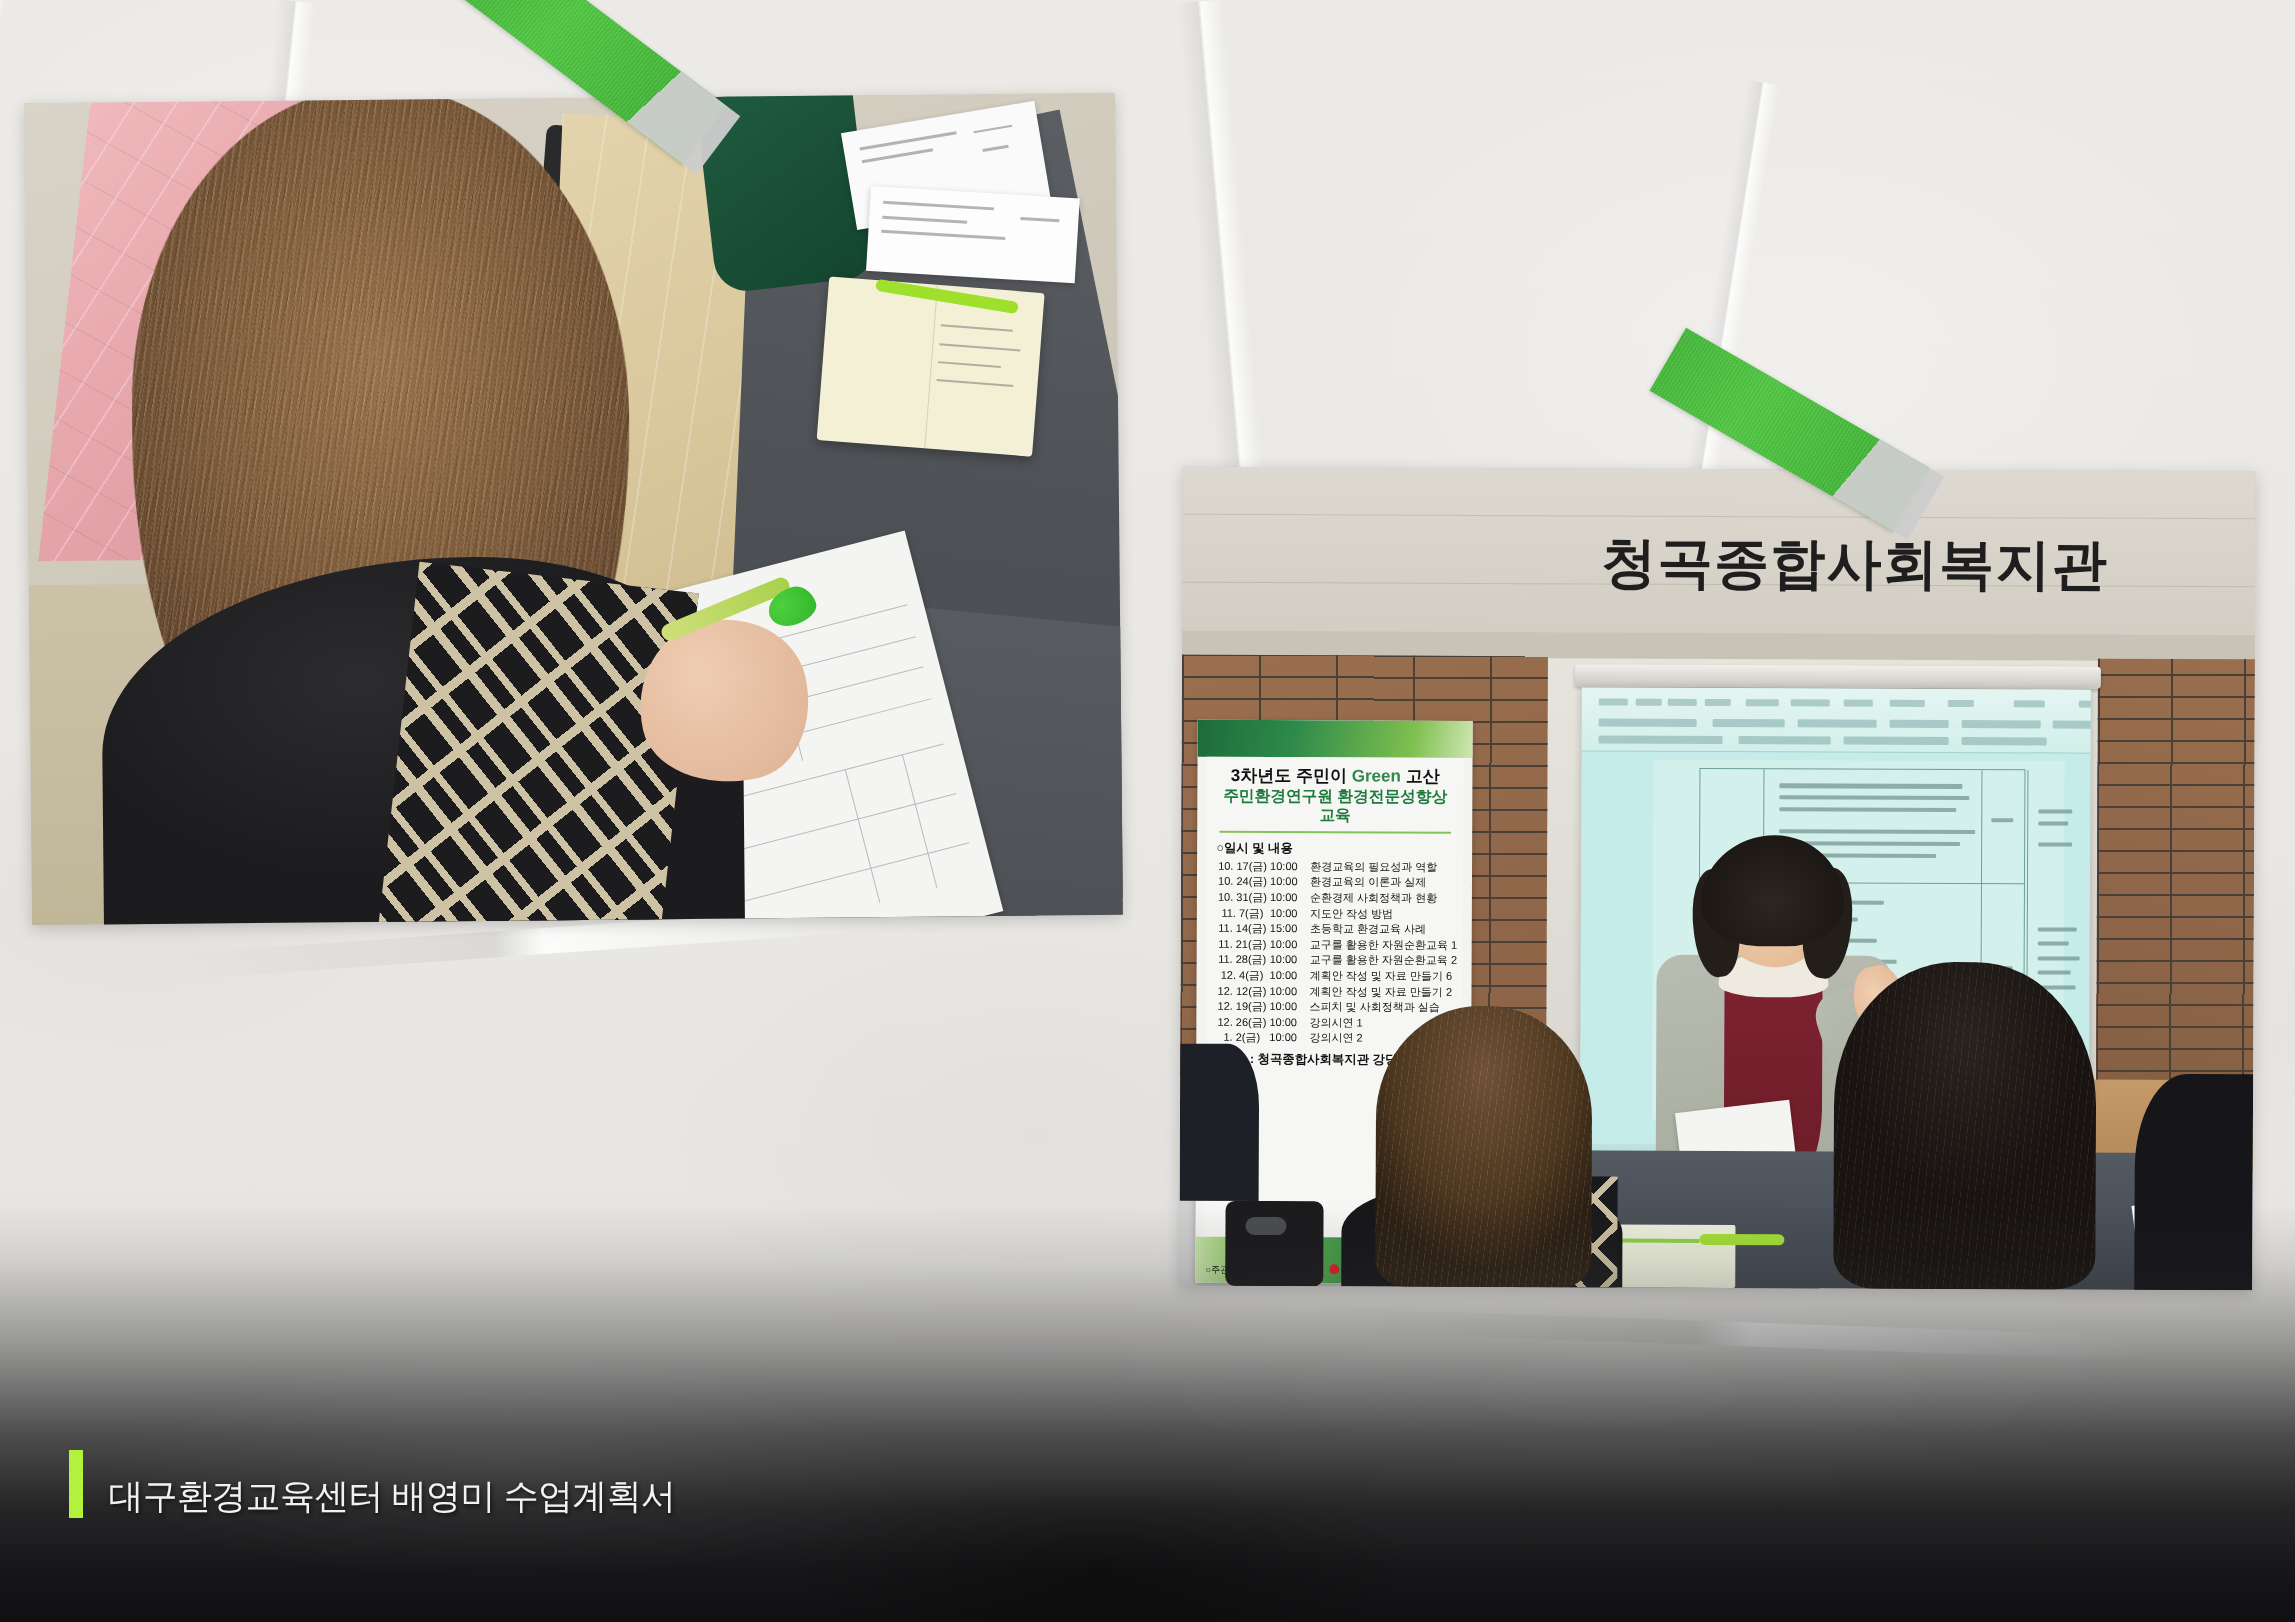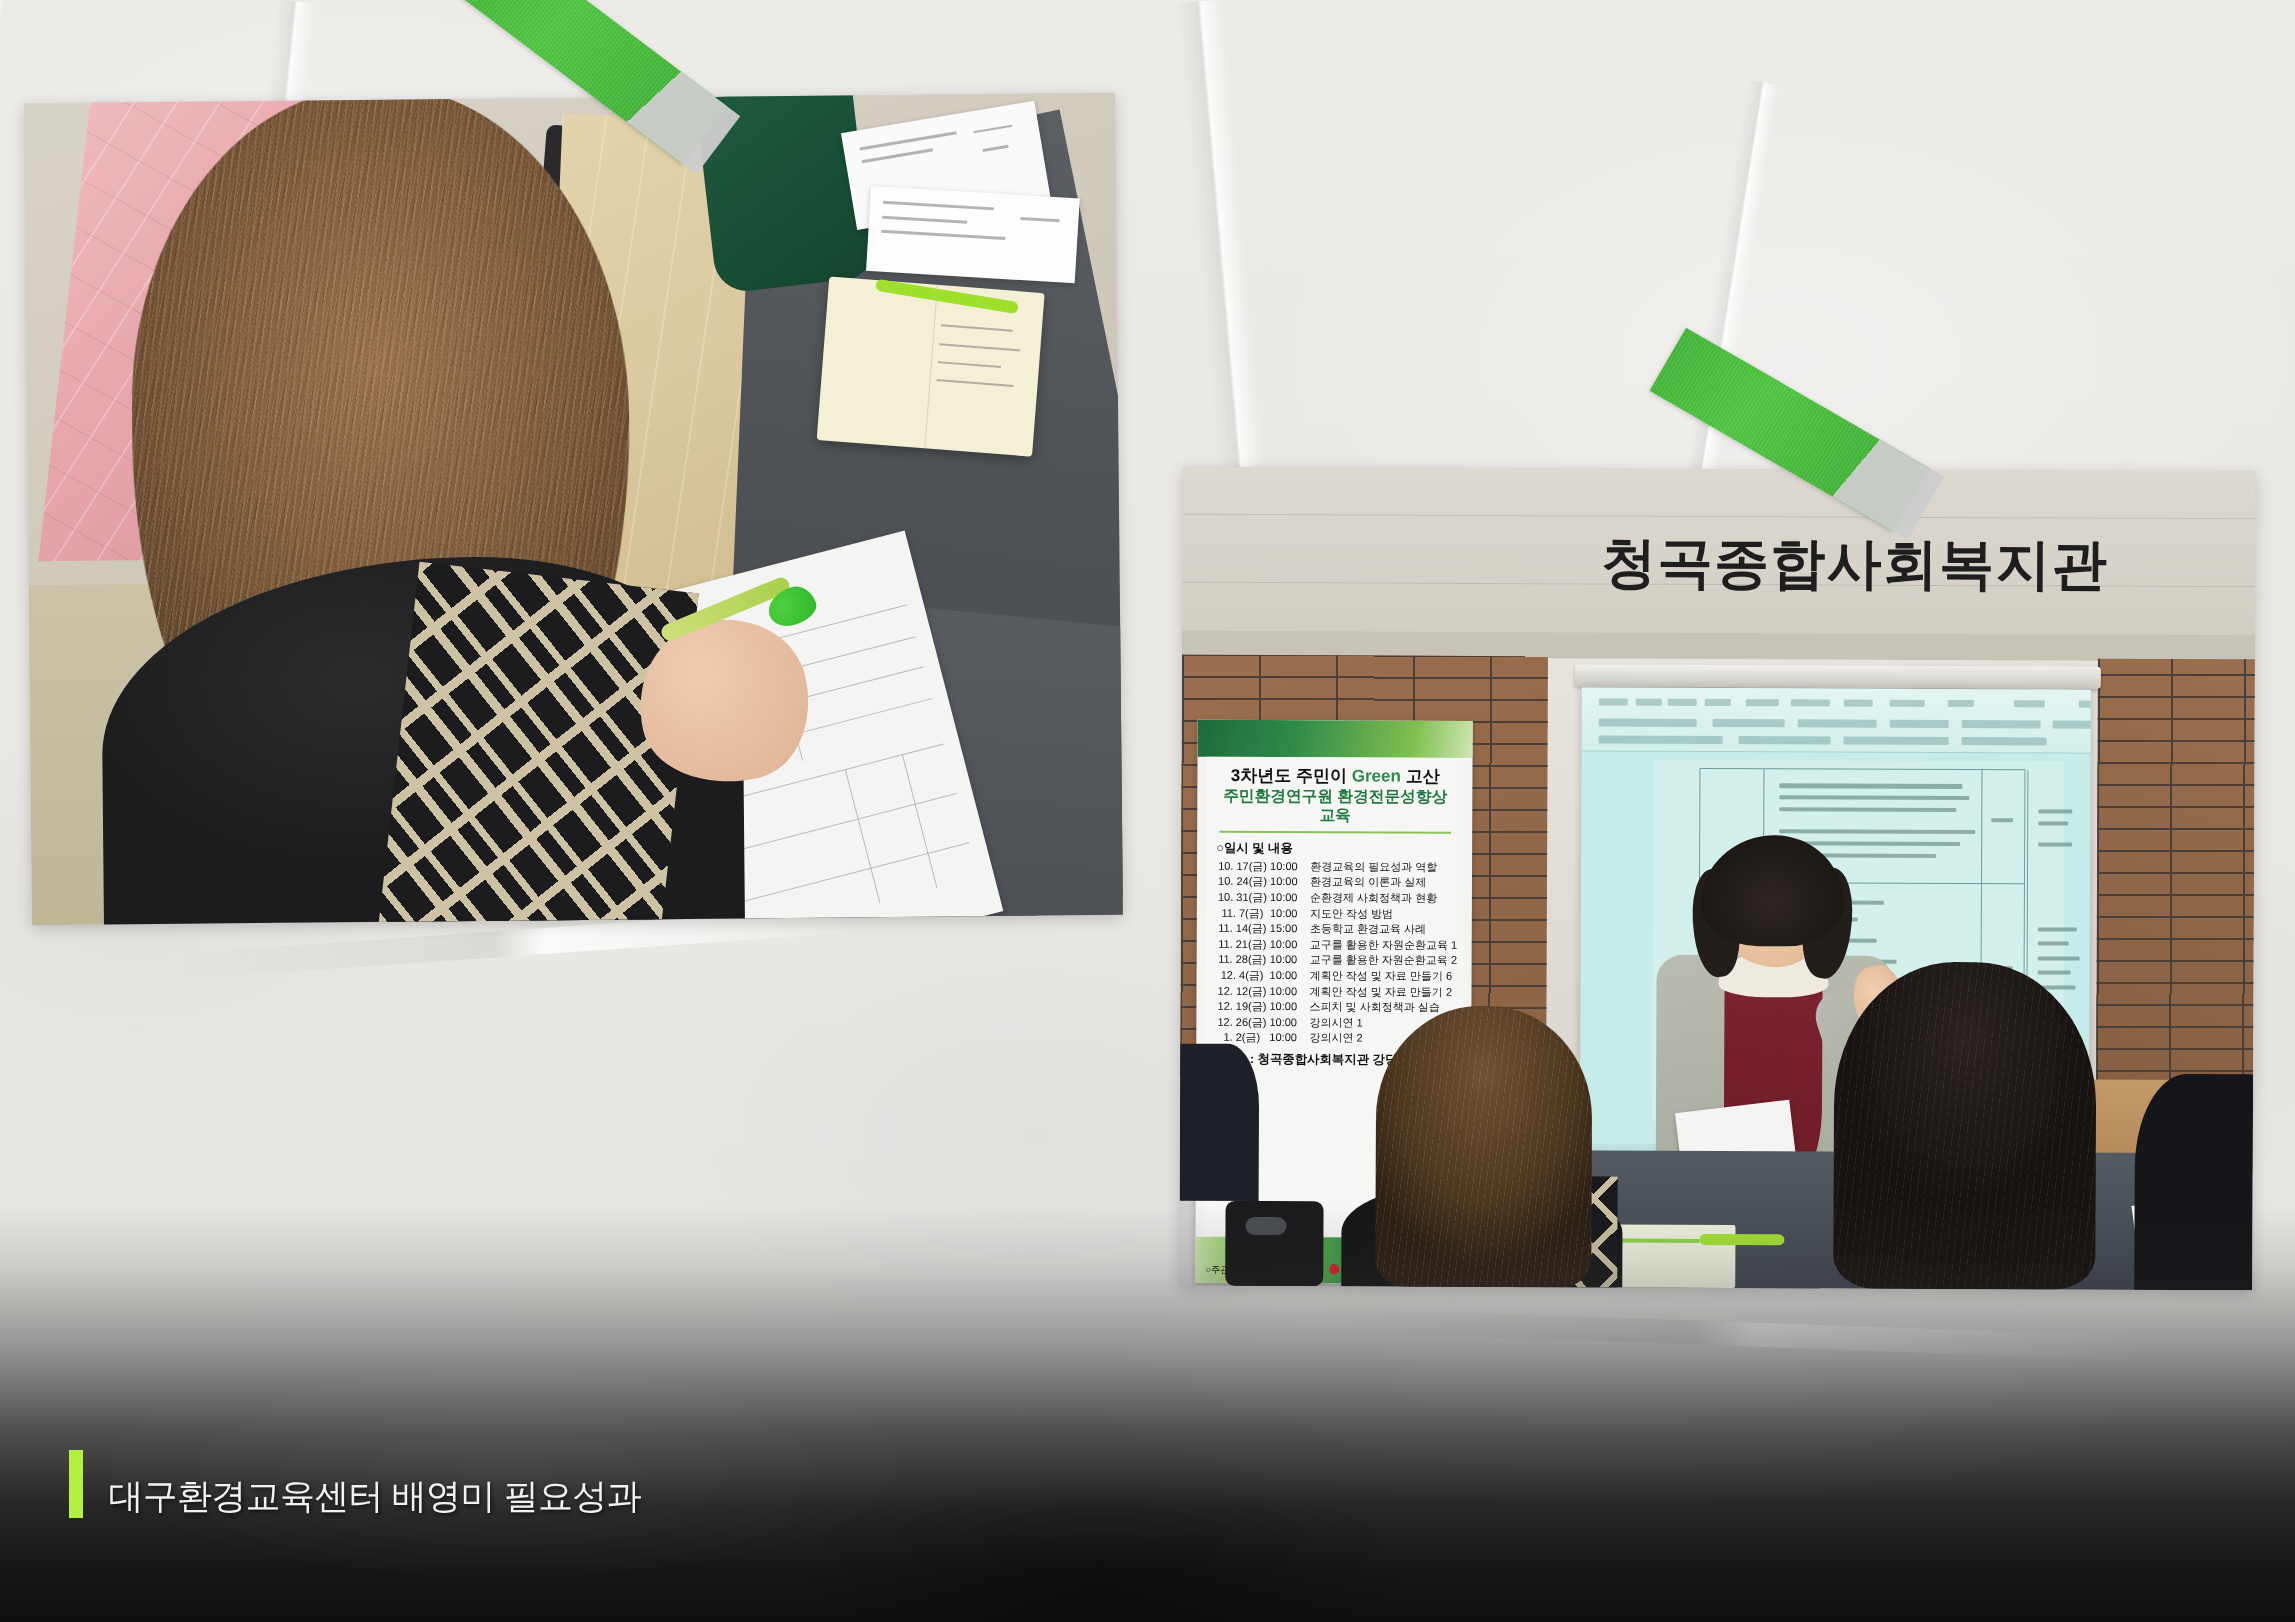--- a/index.html
+++ b/index.html
@@ -444,17 +444,17 @@
   </div>
 
   <div class="tape" id="tape-left"></div>
   <div class="tape" id="tape-right"></div>
 
   <div class="bottom-band"></div>
   <div class="band-noise"></div>
 
   <div class="caption">
     <div class="accent" style="background: rgb(178, 242, 63);"></div>
-    <div class="cap-sub">대구환경교육센터 배영미 필요성과</div>
+    <div class="cap-sub">대구환경교육센터 배영미 수업계획서</div>
   </div>
 
 </div>
 
 
 </body></html>

